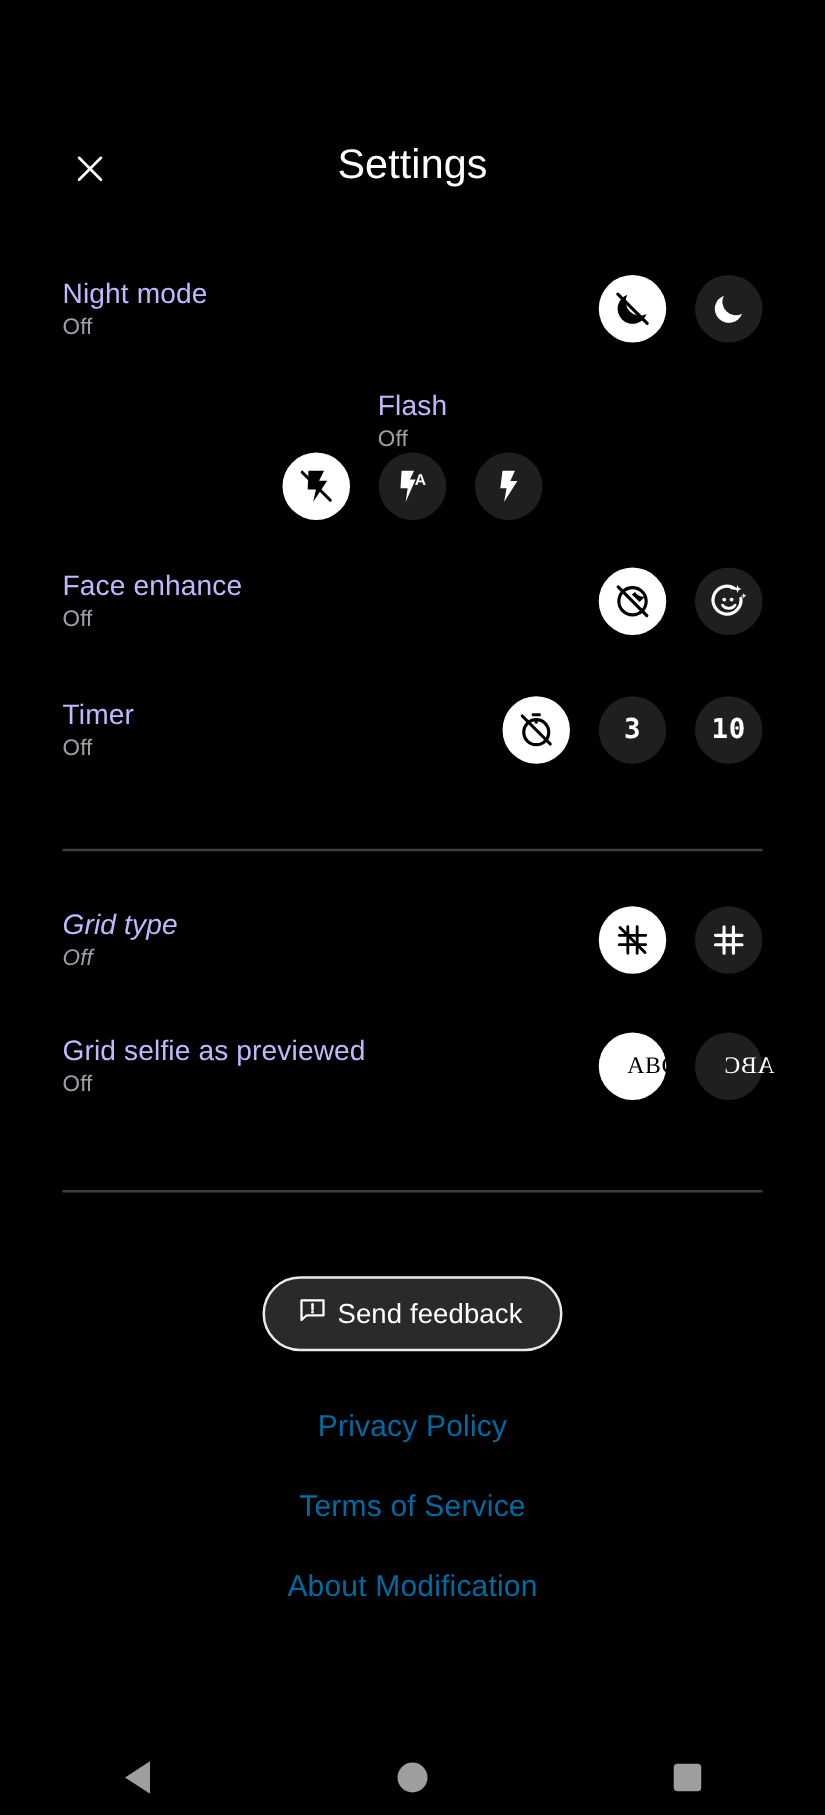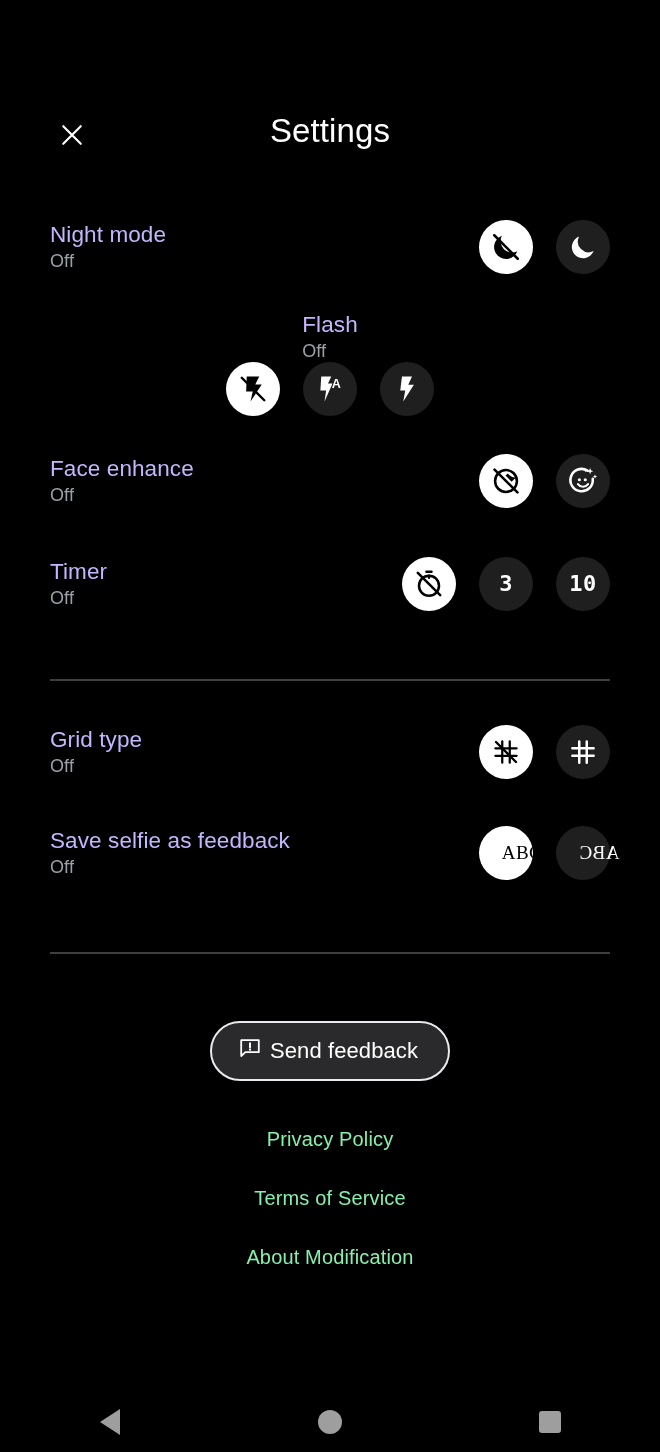--- a/index.html
+++ b/index.html
@@ -85,21 +85,21 @@
     font-family:"DejaVu Sans Mono", monospace;
   }
   .opt-text.mirrored { transform:scaleX(-1); }
   .opt-text.abc { font-size:19px; font-family:Liberation Serif, serif; font-weight:400; letter-spacing:0.5px;margin-left:32px; }
 
   
   .r-night  { margin-top:49px; }
   .r-flash  { margin-top:27px;flex-direction:column; }
   .r-face   { margin-top:27px; }
   .r-timer  { margin-top:27px; }
-  .r-grid   { margin-top:33px; }
+  .r-grid   { margin-top:33px;font-style:italic; }
   .r-selfie { margin-top:25px; }
 
   .divider {
     height:2px;
     background:#3c4043;
     margin:0 50px;
   }
   .div-1 { margin-top:57px; }
   .div-2 { margin-top:61px; }
 
@@ -115,22 +115,22 @@
     border-radius:40px;
     background:#2a2a2c;
     color:#fff;
     font-size:22px;
     letter-spacing:0.1px;
     cursor:pointer;
   }
   .links { margin-top:29px; }
   .link {
     display:block;
-    color:#86efac;
-    font-size:20px;
+    color:#0369a1;
+    font-size:24px;
     letter-spacing:0.15px;
     text-decoration:none;
     padding:18px 0;
     cursor:pointer;
   }
 
   
   .navbar {
     position:absolute;
     left:0; right:0; bottom:0;
@@ -320,21 +320,21 @@
               <path d="M9 3.5V20.5 M15 3.5V20.5 M3.5 9H20.5 M3.5 15H20.5"></path>
             </g>
           </svg>
         </span>
       </div>
     </div>
   </div>
 
   <div class="row r-selfie">
     <div class="row-text">
-      <div class="row-label">Save selfie as feedback</div>
+      <div class="row-label">Grid selfie as previewed</div>
       <div class="row-value">Off</div>
     </div>
     <div class="opt-group">
       <div class="opt selected">
         <span class="opt-text abc">ABC</span>
       </div>
       <div class="opt">
         <span class="opt-text abc mirrored">ABC</span>
       </div>
     </div>

